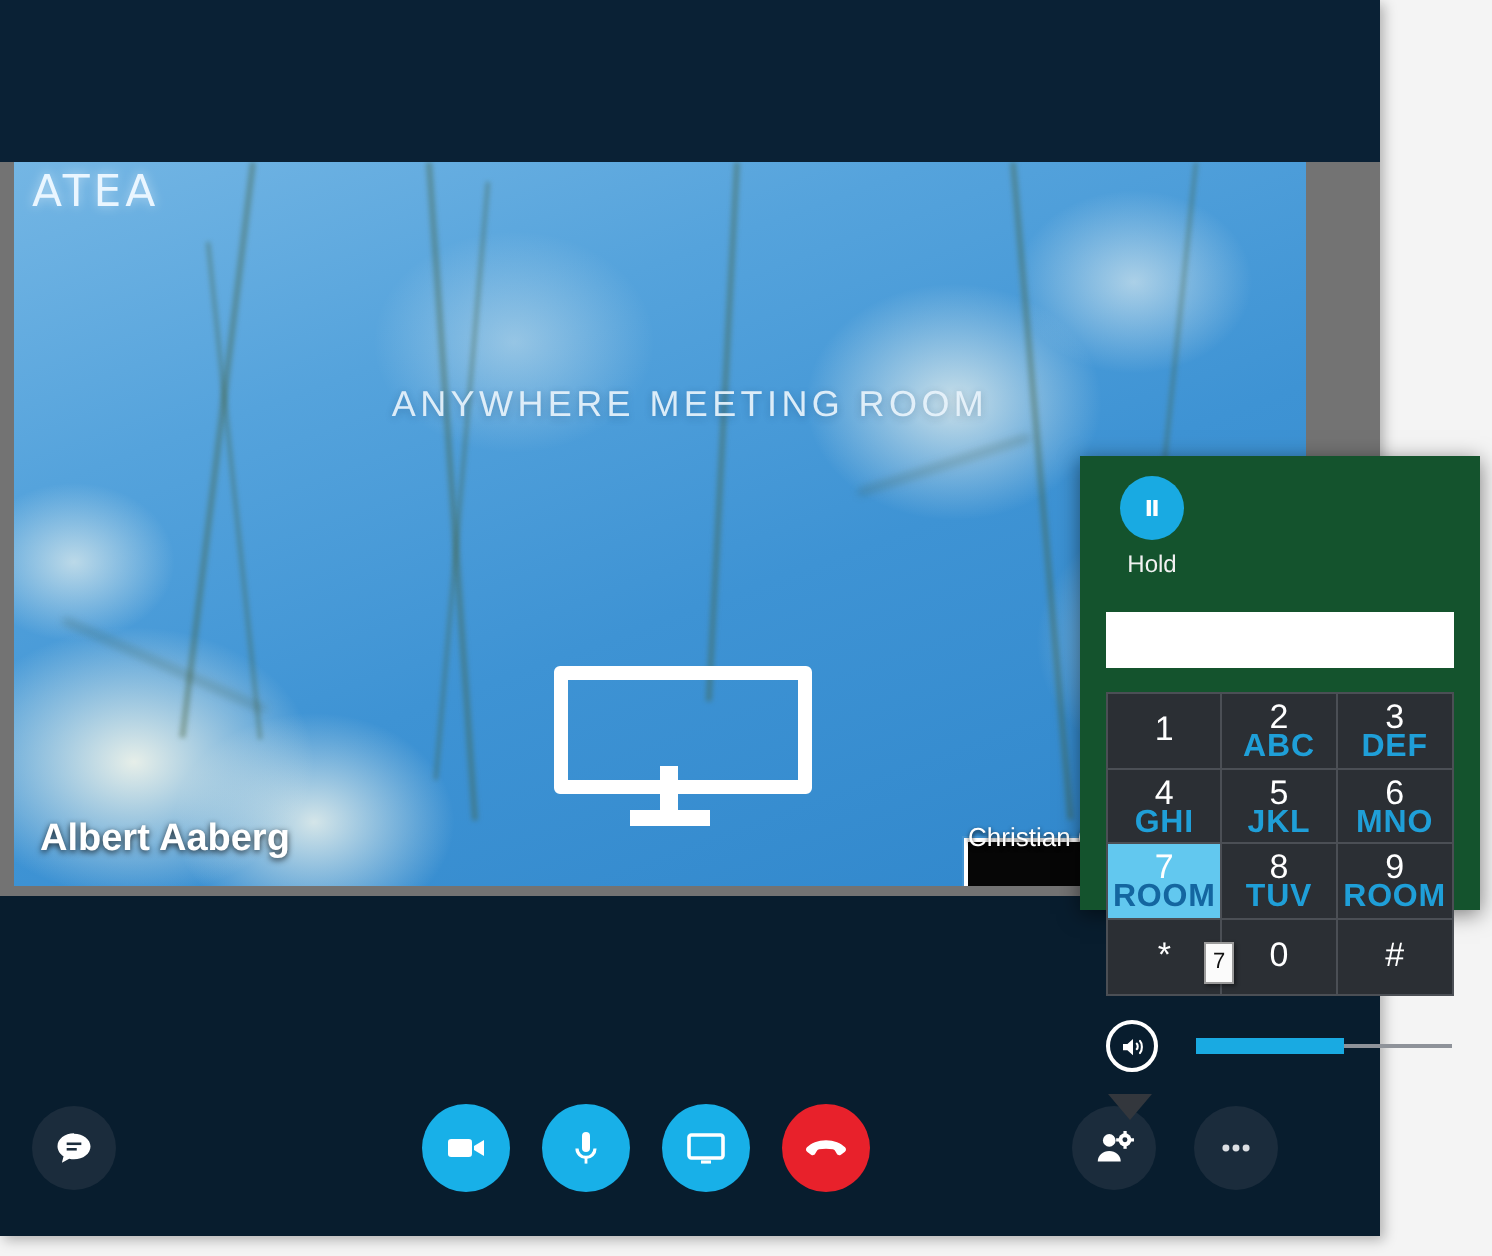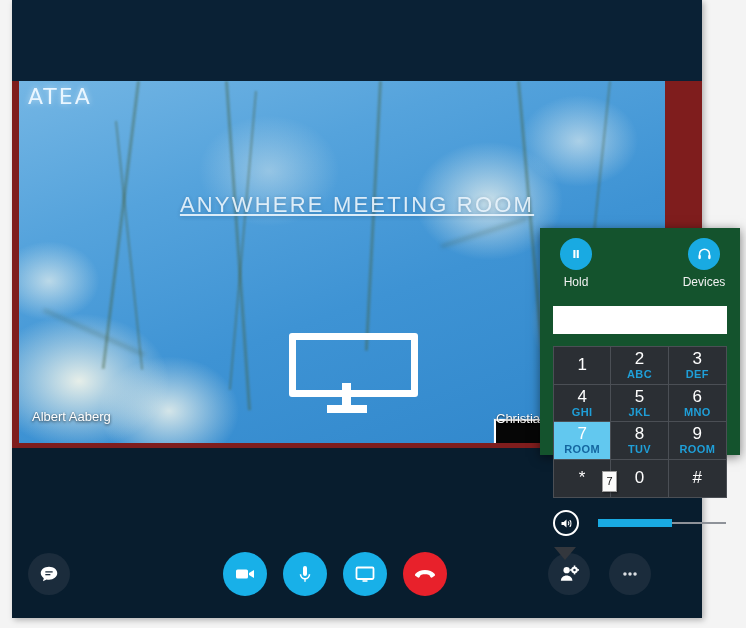--- a/index.html
+++ b/index.html
@@ -9,22 +9,22 @@
     font-family:"Liberation Sans", sans-serif;
     -webkit-font-smoothing:antialiased;
   }
   #root{position:relative;width:746px;height:628px;}
 
   
   .desktop{position:absolute;inset:0;background:#f4f4f4;}
 
   
   .call-window{
-    position:absolute;left:12px;top:0;width:690px;height:618px;
-    background:#7f1d1d;
+    position:absolute;left:0;top:0;width:690px;height:618px;
+    background:#737373;
     box-shadow:2px 2px 6px rgba(0,0,0,.28);
     overflow:hidden;
   }
   .win-topband{position:absolute;left:0;top:0;width:690px;height:81px;background:#0a2135;}
   .win-botband{position:absolute;left:0;bottom:0;width:690px;height:170px;background:#081d2e;}
 
   
   .stage{
     position:absolute;left:7px;top:81px;width:646px;height:362px;
     overflow:hidden;
@@ -49,36 +49,35 @@
 
   .logo{
     position:absolute;left:16px;top:84px;
     font-family:"DejaVu Sans", sans-serif;
     font-size:22px;letter-spacing:2px;font-weight:400;
     color:#eaf6ff;text-shadow:0 0 6px rgba(255,255,255,.55);
   }
   .room-title{
     position:absolute;left:0;right:0;top:192px;text-align:center;
     font-family:"Liberation Sans", sans-serif;
-    font-size:22px;letter-spacing:2.2px;
+    font-size:18px;letter-spacing:2.2px;
     color:#e8f3fb;text-shadow:0 1px 4px rgba(20,60,100,.35);
     opacity:.92;
-    text-decoration:underline;
   }
   .screen-glyph{position:absolute;left:270px;top:252px;width:115px;height:80px;}
   .screen-glyph .box{position:absolute;left:0;top:0;width:115px;height:50px;border:7px solid #fff;border-radius:3px;}
   .screen-glyph .neck{position:absolute;left:53px;top:50px;width:9px;height:27px;background:#fff;}
   .screen-glyph .foot{position:absolute;left:38px;top:72px;width:40px;height:8px;background:#fff;}
 
   .tile-black{position:absolute;background:#060606;box-shadow:0 0 0 1px rgba(255,255,255,.08);}
   .tile-b{left:475px;top:338px;width:135px;height:98px;border:2px solid #fff;box-sizing:border-box;}
 
   .name-main{
     position:absolute;left:20px;top:409px;
-    font-size:13px;color:#fff;font-weight:400;
+    font-size:19px;color:#fff;font-weight:700;
     text-shadow:0 1px 3px rgba(0,0,0,.8);
   }
   .name-tile{
     position:absolute;left:484px;top:411px;
     font-size:13px;color:#fff;white-space:nowrap;
     text-shadow:0 1px 2px rgba(0,0,0,.9);
   }
 
   
   .toolbar{position:absolute;left:0;bottom:0;width:690px;height:86px;}
@@ -133,21 +132,21 @@
   }
   .key{
     position:relative;border-right:1px solid #4b4f55;border-bottom:1px solid #4b4f55;
     box-sizing:border-box;cursor:pointer;
     display:flex;flex-direction:column;align-items:center;justify-content:center;
     background:#2b2f34;
   }
   .key:nth-child(3n){border-right:none;}
   .key:nth-child(n+10){border-bottom:none;}
   .key .num{font-size:17px;line-height:17px;color:#ffffff;font-weight:400;}
-  .key .alpha{font-size:11px;line-height:12px;color:#1f9fd8;letter-spacing:.4px;margin-top:1px;font-weight:700;}
+  .key .alpha{font-size:16px;line-height:12px;color:#1f9fd8;letter-spacing:.4px;margin-top:1px;font-weight:700;}
   .key.active{background:#62c8ef;}
   .key.active .num{color:#fff;}
   .key.active .alpha{color:#1466a0;}
 
   .cursor-tip{
     position:absolute;left:602px;top:471px;width:13px;height:19px;
     background:#fbfbfb;border:1px solid #9b9b9b;
     font-size:11px;line-height:18px;text-align:center;color:#111;
     box-shadow:1px 1px 2px rgba(0,0,0,.4);
   }
@@ -267,30 +266,20 @@
         <div class="circ">
           <svg width="16" height="16" viewBox="0 0 24 24">
             <rect x="8" y="6" width="3.2" height="12" fill="#fff"></rect>
             <rect x="13" y="6" width="3.2" height="12" fill="#fff"></rect>
           </svg>
         </div>
         <div class="lbl">Hold</div>
       </div>
 
 
-      <div class="dp-act a-devices">
-        <div class="circ">
-          <svg width="17" height="17" viewBox="0 0 24 24">
-            <path d="M5 14v-2.5a7 7 0 0 1 14 0V14" stroke="#fff" stroke-width="2.1" fill="none" stroke-linecap="round"></path>
-            <rect x="3.4" y="12.6" width="3.4" height="6" rx="1.6" fill="#fff"></rect>
-            <rect x="17.2" y="12.6" width="3.4" height="6" rx="1.6" fill="#fff"></rect>
-          </svg>
-        </div>
-        <div class="lbl">Devices</div>
-      </div>
     </div>
 
     <input class="dp-input" type="text" value="" placeholder="" style="">
 
     <div class="dp-keys">
       <div class="key">
           <span class="num">1</span>
           <span class="alpha"></span>
         </div>
       <div class="key">

